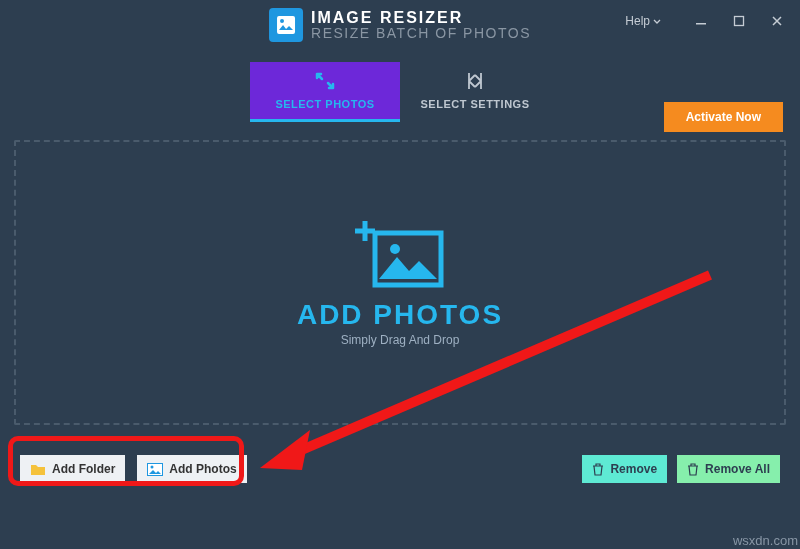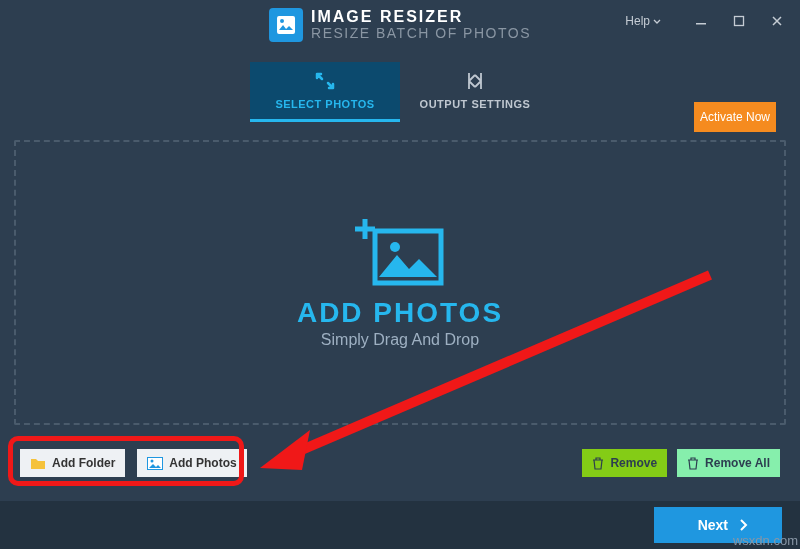--- a/index.html
+++ b/index.html
@@ -1,38 +1,38 @@
 <!DOCTYPE html>
 <html><head>
 <meta charset="utf-8">
 <style>
 * { margin: 0; padding: 0; box-sizing: border-box; font-family: "Segoe UI", Arial, sans-serif; }
 body { background: #fff; }
 .window { width: 800px; height: 549px; background: #2d3e50; position: relative; overflow: hidden; }
 .titlebar { height: 42px; display: flex; align-items: center; padding: 0 8px; }
-.logo-area { display: flex; margin-left: auto; margin-right: auto; position: absolute; left: 50%; transform: translateX(-50%); top: 8px; }
+.logo-area { display: flex; align-items: center; margin-left: auto; margin-right: auto; position: absolute; left: 50%; transform: translateX(-50%); top: 8px; }
 .logo-icon { width: 34px; height: 34px; background: #1f97e0; border-radius: 4px; display: flex; align-items: center; justify-content: center; margin-right: 8px; }
 .logo-text { display: flex; flex-direction: column; line-height: 1.1; }
 .logo-title { color: #fff; font-size: 16px; font-weight: 600; letter-spacing: 2px; }
 .logo-sub { color: #8a96a3; font-size: 14px; letter-spacing: 1.5px; }
 .win-right { margin-left: auto; display: flex; gap: 8px; }
 .help { display: flex; align-items: center; color: #c5ccd4; font-size: 12px; padding: 4px 8px; cursor: pointer; margin-right: 8px; }
 .help svg { margin-left: 2px; }
 .win-btn { width: 30px; height: 24px; display: flex; align-items: center; justify-content: center; color: #c5ccd4; cursor: pointer; }
 .tabs { display: flex; justify-content: center; margin-top: 20px; gap: 0; position: relative; }
 .tab { width: 150px; text-align: center; padding: 8px 0 12px; cursor: pointer; color: #bfc7d0; font-size: 11px; font-weight: 600; letter-spacing: 0.5px; position: relative; }
-.tab.active { color: #26b7ee; background: #0c4a6e; }
+.tab.active { color: #26b7ee; background: #6d28d9; }
 .tab.active::after { content:""; position:absolute; bottom:0; left:0; right:0; height:3px; background:#26b7ee; }
 .tab-icon { display:block; margin: 0 auto 6px; }
-.activate { position: absolute; right: 24px; top: 102px; background: #f58b1f; color: #fff; font-size: 12px; font-weight: 400; padding: 8px 6px; cursor: pointer; border: none; }
+.activate { position: absolute; right: 17px; top: 102px; background: #f58b1f; color: #fff; font-size: 12px; font-weight: 700; padding: 8px 22px; cursor: pointer; border: none; }
 .dropzone { margin: 18px 14px 0; height: 285px; border: 2px dashed #4a5b6c; border-radius: 2px; display: flex; flex-direction: column; align-items: center; justify-content: center; }
 .add-icon { margin-bottom: 10px; }
 .add-title { color: #26b7ee; font-size: 28px; font-weight: 700; letter-spacing: 2px; }
-.add-sub { color: #9eb0c2; font-size: 16px; margin-top: 2px; }
-.bottom-btns { position: absolute; bottom: 72px; left: 0; right: 0; display: flex; align-items: center; padding: 0 20px; }
+.add-sub { color: #9eb0c2; font-size: 12px; margin-top: 2px; }
+.bottom-btns { position: absolute; bottom: 66px; left: 0; right: 0; display: flex; align-items: center; padding: 0 20px; }
 .btn { background: #eef1f4; border: none; height: 28px; padding: 0 10px; font-size: 12px; font-weight: 600; display: inline-flex; align-items: center; gap: 6px; cursor: pointer; color: #333; }
 .btn .ic { display: inline-flex; }
 .btn-group-left { display: flex; gap: 12px; }
 .btn-group-right { margin-left: auto; display: flex; gap: 10px; }
 .footer { position: absolute; bottom: 0; left: 0; right: 0; height: 48px; background: #233240; display: flex; align-items: center; justify-content: flex-end; padding: 0 18px; }
 .next-btn { background: #1f97e0; color: #fff; font-size: 14px; font-weight: 600; border: none; padding: 10px 34px 10px 44px; display: flex; align-items: center; gap: 10px; cursor: pointer; }
 .red-box { position: absolute; border: 5px solid #f01818; border-radius: 10px; pointer-events: none; }
 .red-box.main { left: 8px; top: 436px; width: 236px; height: 50px; }
 .arrow-svg { position: absolute; left: 260px; top: 270px; pointer-events: none; }
 .watermark { position: absolute; right: 2px; bottom: 1px; font-size: 13px; color: #8896a5; }
@@ -86,21 +86,21 @@
     <div class="tab active">
       <svg class="tab-icon" width="24" height="22" viewBox="0 0 24 22">
           <path d="M4 4l5 5M4 4h4M4 4v4M20 18l-5-5M20 18h-4M20 18v-4" stroke="#26b7ee" stroke-width="2.5" fill="none" stroke-linecap="round"></path>
         </svg>
       <span>SELECT PHOTOS</span>
     </div>
     <div class="tab">
       <svg class="tab-icon" width="24" height="22" viewBox="0 0 24 22">
           <path d="M6 3v16M18 3v16M6 11l6-6M18 11l-6-6M6 11l6 6M18 11l-6 6" stroke="#bfc7d0" stroke-width="1.8" fill="none"></path>
         </svg>
-      <span>OUTPUT SETTINGS</span>
+      <span>SELECT SETTINGS</span>
     </div>
   </div>
 
   <button class="activate">
     <span>Activate Now</span>
   </button>
 
   <div class="dropzone">
     <svg class="add-icon" width="90" height="70" viewBox="0 0 90 70">
       <rect x="20" y="14" width="66" height="52" stroke="#26b7ee" stroke-width="5" fill="none"></rect>
@@ -127,47 +127,39 @@
             <svg width="16" height="13" viewBox="0 0 16 13">
               <rect x="0.5" y="0.5" width="15" height="12" stroke="#1f97e0" fill="#fff"></rect>
               <circle cx="5" cy="4" r="1.5" fill="#1f97e0"></circle>
               <path d="M2 11l4-4 3 3 2-2 3 3H2z" fill="#1f97e0"></path>
             </svg>
           </span>
         <span>Add Photos</span>
       </button>
     </div>
     <div class="btn-group-right">
-      <button class="btn" style="background:#84cc16;color:#2d3e50">
+      <button class="btn" style="background:#5eead4;color:#2d3e50">
         <span class="ic">
             <svg width="12" height="13" viewBox="0 0 12 13">
               <path d="M2 3h8l-1 9H3zM1 3h10M4 1h4v2H4z" stroke="#2d3e50" stroke-width="1.2" fill="none"></path>
             </svg>
           </span>
         <span>Remove</span>
       </button>
       <button class="btn" style="background:#86efac;color:#2d3e50">
         <span class="ic">
             <svg width="12" height="13" viewBox="0 0 12 13">
               <path d="M2 3h8l-1 9H3zM1 3h10M4 1h4v2H4z" stroke="#2d3e50" stroke-width="1.2" fill="none"></path>
             </svg>
           </span>
         <span>Remove All</span>
       </button>
     </div>
   </div>
 
-  <div class="footer">
-    <button class="next-btn">
-      <span>Next</span>
-      <svg width="10" height="12" viewBox="0 0 10 12">
-          <path d="M3 1l5 5-5 5" stroke="#fff" stroke-width="2" fill="none"></path>
-        </svg>
-    </button>
-  </div>
 
   <div class="red-box main"></div>
   <svg class="arrow-svg" width="460" height="210" viewBox="0 0 460 210">
     <line x1="450" y1="5" x2="30" y2="185" stroke="#f01818" stroke-width="10"></line>
     <polygon points="0,198 50,160 42,200" fill="#f01818"></polygon>
   </svg>
 
   <div class="watermark">wsxdn.com</div>
 </div>
 

